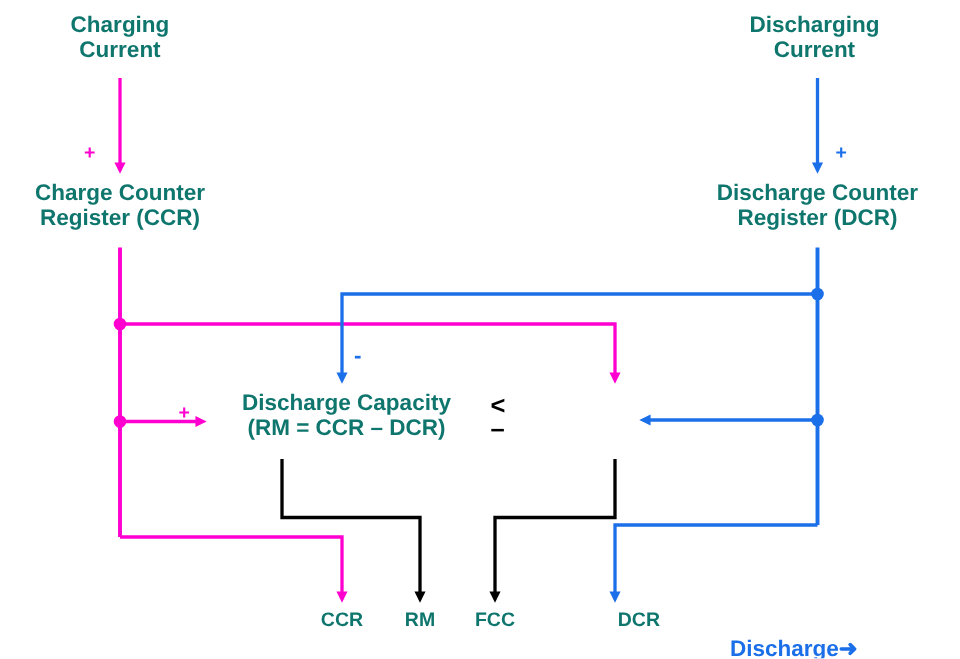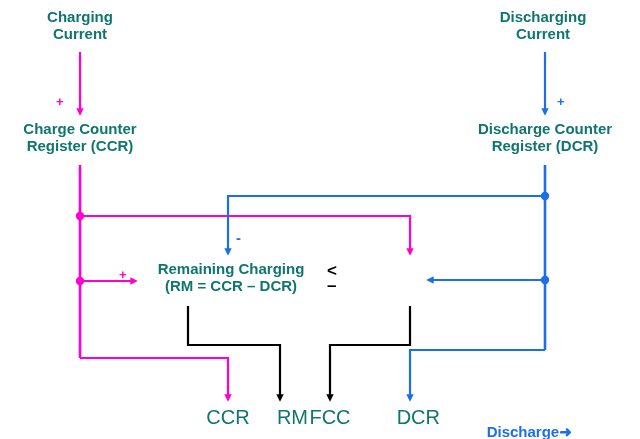--- a/index.html
+++ b/index.html
@@ -26,22 +26,22 @@
     color: #0f766e;
     text-align: center;
     line-height: 1.15;
     white-space: pre;
     font-size: 15px;
   }
   .node-title {
     font-size: 15px;
   }
   .out-lbl {
-    font-size: 20px;
-    font-weight: normal;
+    font-size: 13px;
+    font-weight: bold;
   }
   .sign {
     position: absolute;
     font-size: 13px;
     font-weight: bold;
     line-height: 1;
   }
   .sign.plus-charge { color: #ff00d0; }
   .sign.plus-dis { color: #1b6fe8; }
   .sign.minus-dis { color: #1b6fe8; font-size: 15px; }
@@ -114,37 +114,37 @@
 
   <div class="lbl node-title" style="left:463px; top:8px; width:160px;">Discharging
 Current</div>
 
   <div class="lbl node-title" style="left:455px; top:120px; width:180px;">Discharge Counter
 Register (DCR)</div>
 
   <div class="lbl node-title" style="left:0px; top:120px; width:160px;">Charge Counter
 Register (CCR)</div>
 
-  <div class="lbl node-title" style="left:136px; top:260px; width:190px;">Remaining Charging
+  <div class="lbl node-title" style="left:136px; top:260px; width:190px;">Discharge Capacity
 (RM = CCR – DCR)</div>
 
 
   <div class="cmp" style="left:327px; top:262px;">&lt;</div>
   <div class="cmp" style="left:327px; top:277px;">–</div>
 
   <div class="sign plus-charge" style="left:56px; top:95px;">+</div>
 
   <div class="sign plus-dis" style="left:557px; top:95px;">+</div>
 
   <div class="sign plus-charge" style="left:119px; top:268px;">+</div>
 
   <div class="sign minus-dis" style="left:236px; top:230px;">-</div>
 
   <div class="lbl out-lbl" style="left:198px; top:406px; width:60px;">CCR</div>
-  <div class="lbl out-lbl" style="left:252px; top:406px; width:56px;text-align:right;">RM</div>
+  <div class="lbl out-lbl" style="left:252px; top:406px; width:56px;">RM</div>
   <div class="lbl out-lbl" style="left:300px; top:406px; width:60px;">FCC</div>
   <div class="lbl out-lbl" style="left:380px; top:406px; width:60px;text-align:right;">DCR</div>
 
   <div class="legend-row legend-discharge" style="left:470px; top:406px;">
     <span>Discharge</span><span>➜</span>
   </div>
 
 </div>
 
 </body></html>

